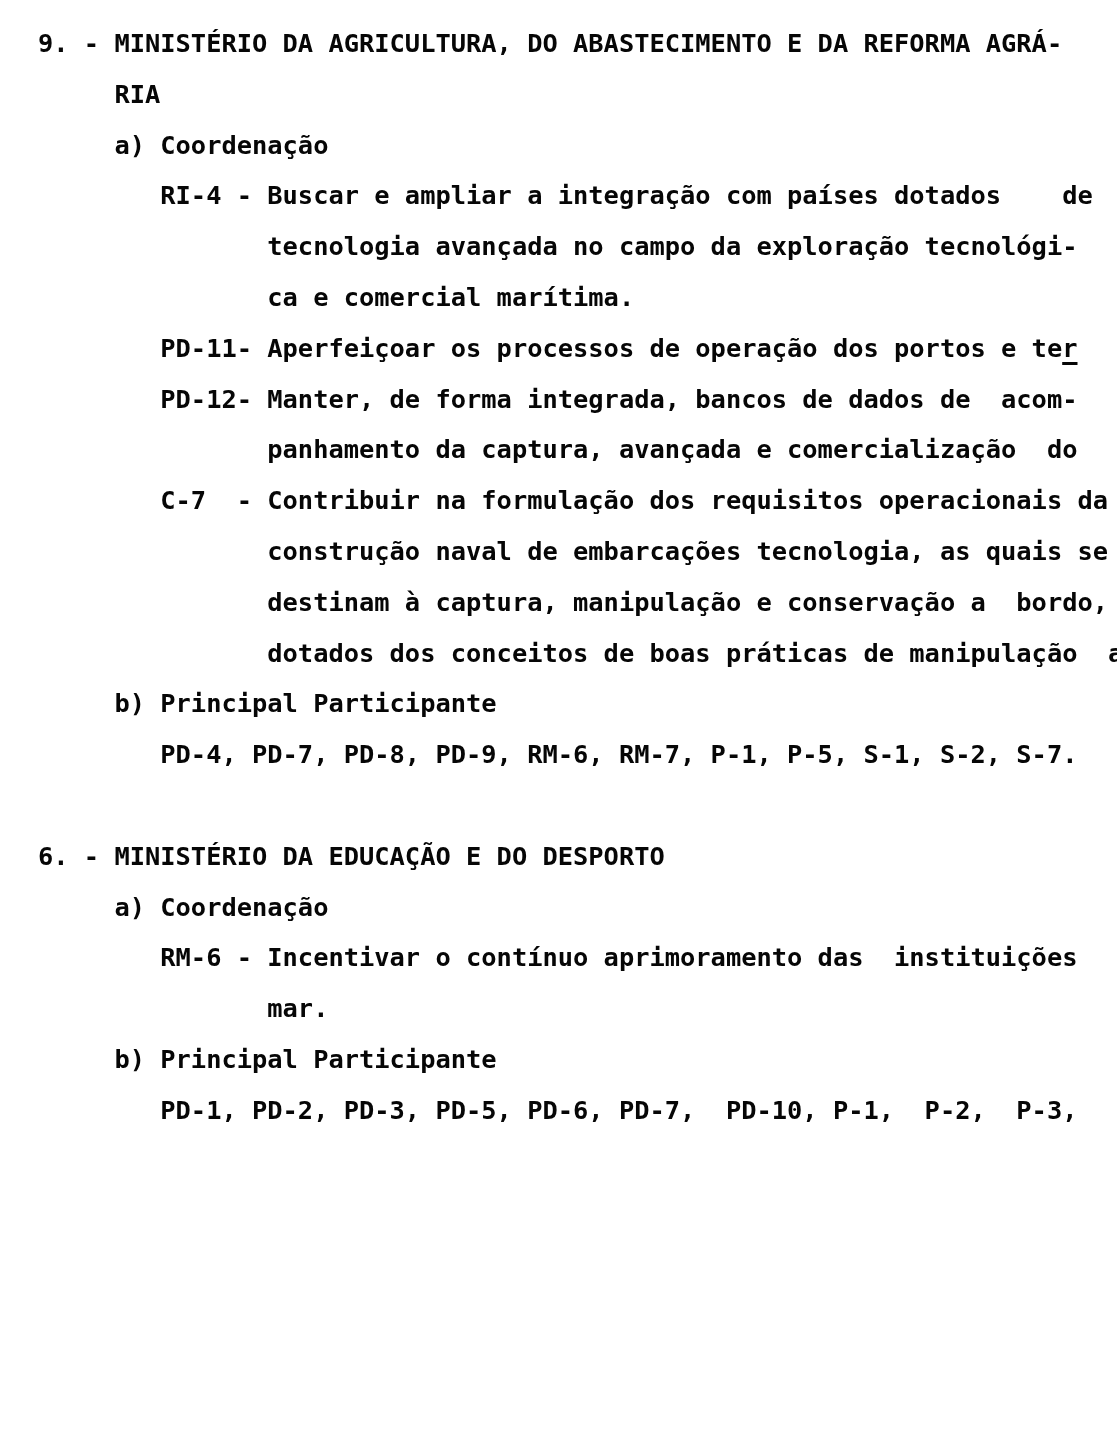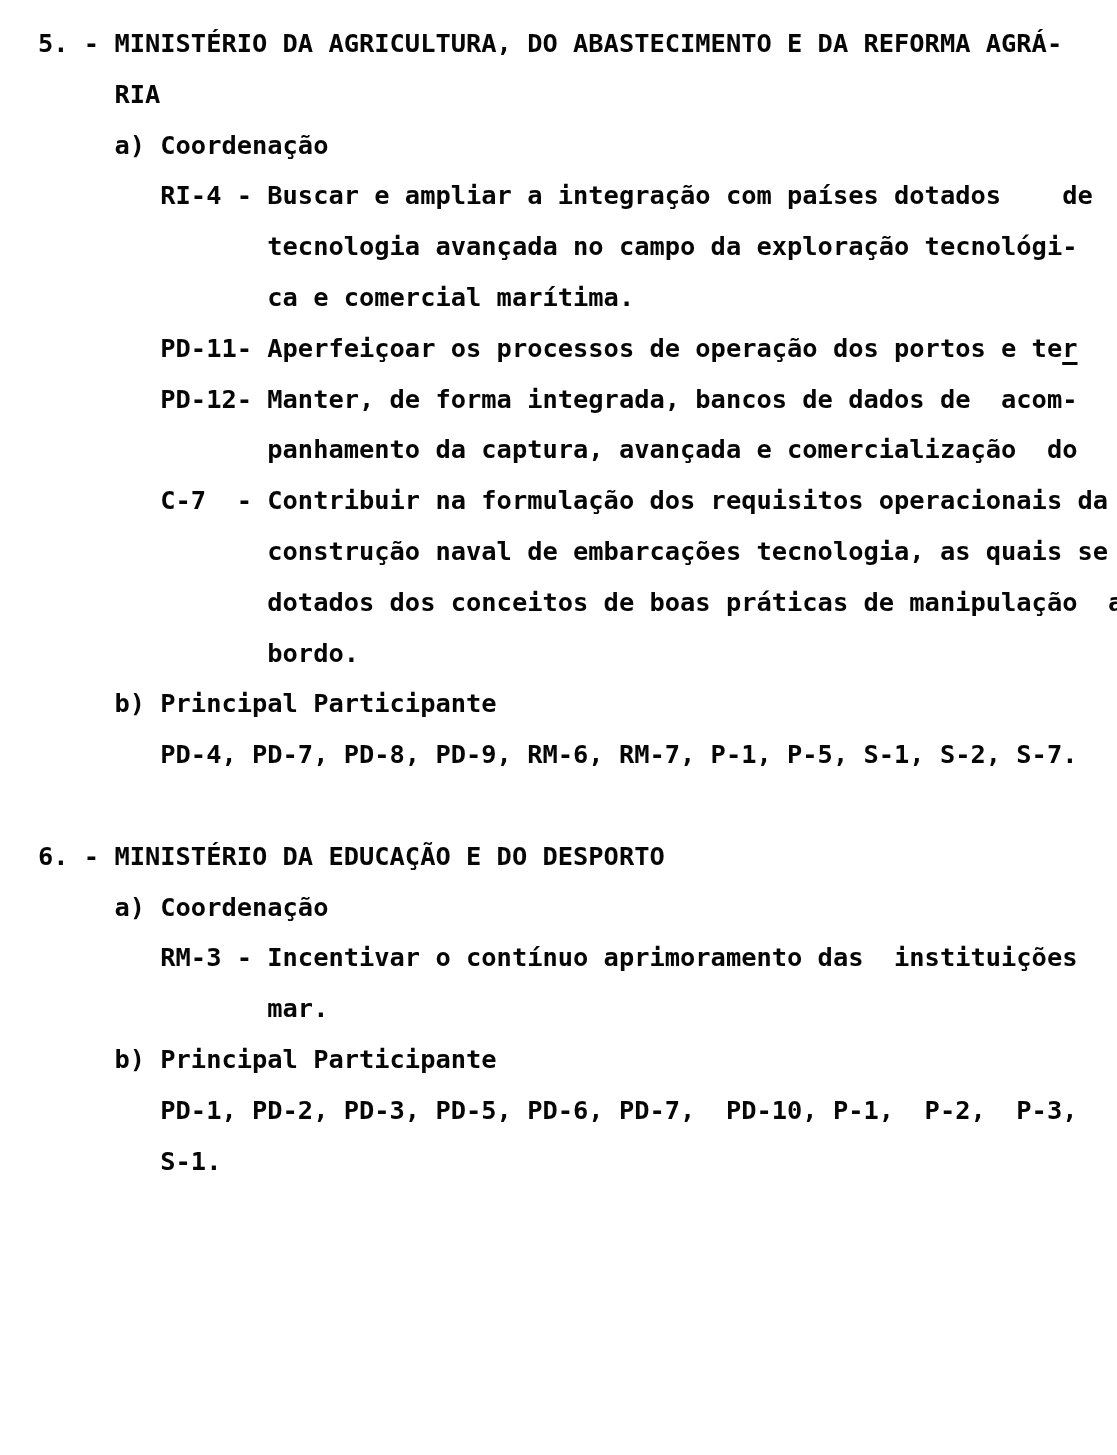--- a/index.html
+++ b/index.html
@@ -32,37 +32,36 @@
     text-decoration: underline;
     text-decoration-thickness: 2.5px;
     text-underline-offset: 5px;
   }
 </style>
 </head>
 <body>
 
 <div class="page">
   <div id="doc-body">
-      <div class="line"><span class="seg">5. - MINISTÉRIO DA AGRICULTURA, DO ABASTECIMENTO E DA REFORMA AGRÁ-</span></div>
+      <div class="line"><span class="seg">9. - MINISTÉRIO DA AGRICULTURA, DO ABASTECIMENTO E DA REFORMA AGRÁ-</span></div>
       <div class="line"><span class="seg">     RIA</span></div>
       <div class="line"><span class="seg">     a) Coordenação</span></div>
       <div class="line"><span class="seg">        RI-4 - Buscar e ampliar a integração com países dotados    de</span></div>
       <div class="line"><span class="seg">               tecnologia avançada no campo da exploração tecnológi-</span></div>
       <div class="line"><span class="seg">               ca e comercial marítima.</span></div>
       <div class="line"><span class="seg">        PD-11- Aperfeiçoar os processos de operação dos portos e te</span><span class="seg u">r</span></div>
       <div class="line"><span class="seg">        PD-12- Manter, de forma integrada, bancos de dados de  acom-</span></div>
       <div class="line"><span class="seg">               panhamento da captura, avançada e comercialização  do</span></div>
       <div class="line"><span class="seg">        C-7  - Contribuir na formulação dos requisitos operacionais da</span></div>
       <div class="line"><span class="seg">               construção naval de embarcações tecnologia, as quais se</span></div>
+      <div class="line"><span class="seg">               destinam à captura, manipulação e conservação a  bordo,</span></div>
       <div class="line"><span class="seg">               dotados dos conceitos de boas práticas de manipulação  a</span></div>
-      <div class="line"><span class="seg">               bordo.</span></div>
       <div class="line"><span class="seg">     b) Principal Participante</span></div>
       <div class="line"><span class="seg">        PD-4, PD-7, PD-8, PD-9, RM-6, RM-7, P-1, P-5, S-1, S-2, S-7.</span></div>
       <div class="line"> </div>
       <div class="line"><span class="seg">6. - MINISTÉRIO DA EDUCAÇÃO E DO DESPORTO</span></div>
       <div class="line"><span class="seg">     a) Coordenação</span></div>
-      <div class="line"><span class="seg">        RM-3 - Incentivar o contínuo aprimoramento das  instituições</span></div>
+      <div class="line"><span class="seg">        RM-6 - Incentivar o contínuo aprimoramento das  instituições</span></div>
       <div class="line"><span class="seg">               mar.</span></div>
       <div class="line"><span class="seg">     b) Principal Participante</span></div>
       <div class="line"><span class="seg">        PD-1, PD-2, PD-3, PD-5, PD-6, PD-7,  PD-10, P-1,  P-2,  P-3,</span></div>
-      <div class="line"><span class="seg">        S-1.</span></div>
     </div>
 </div>
 
 </body></html>

